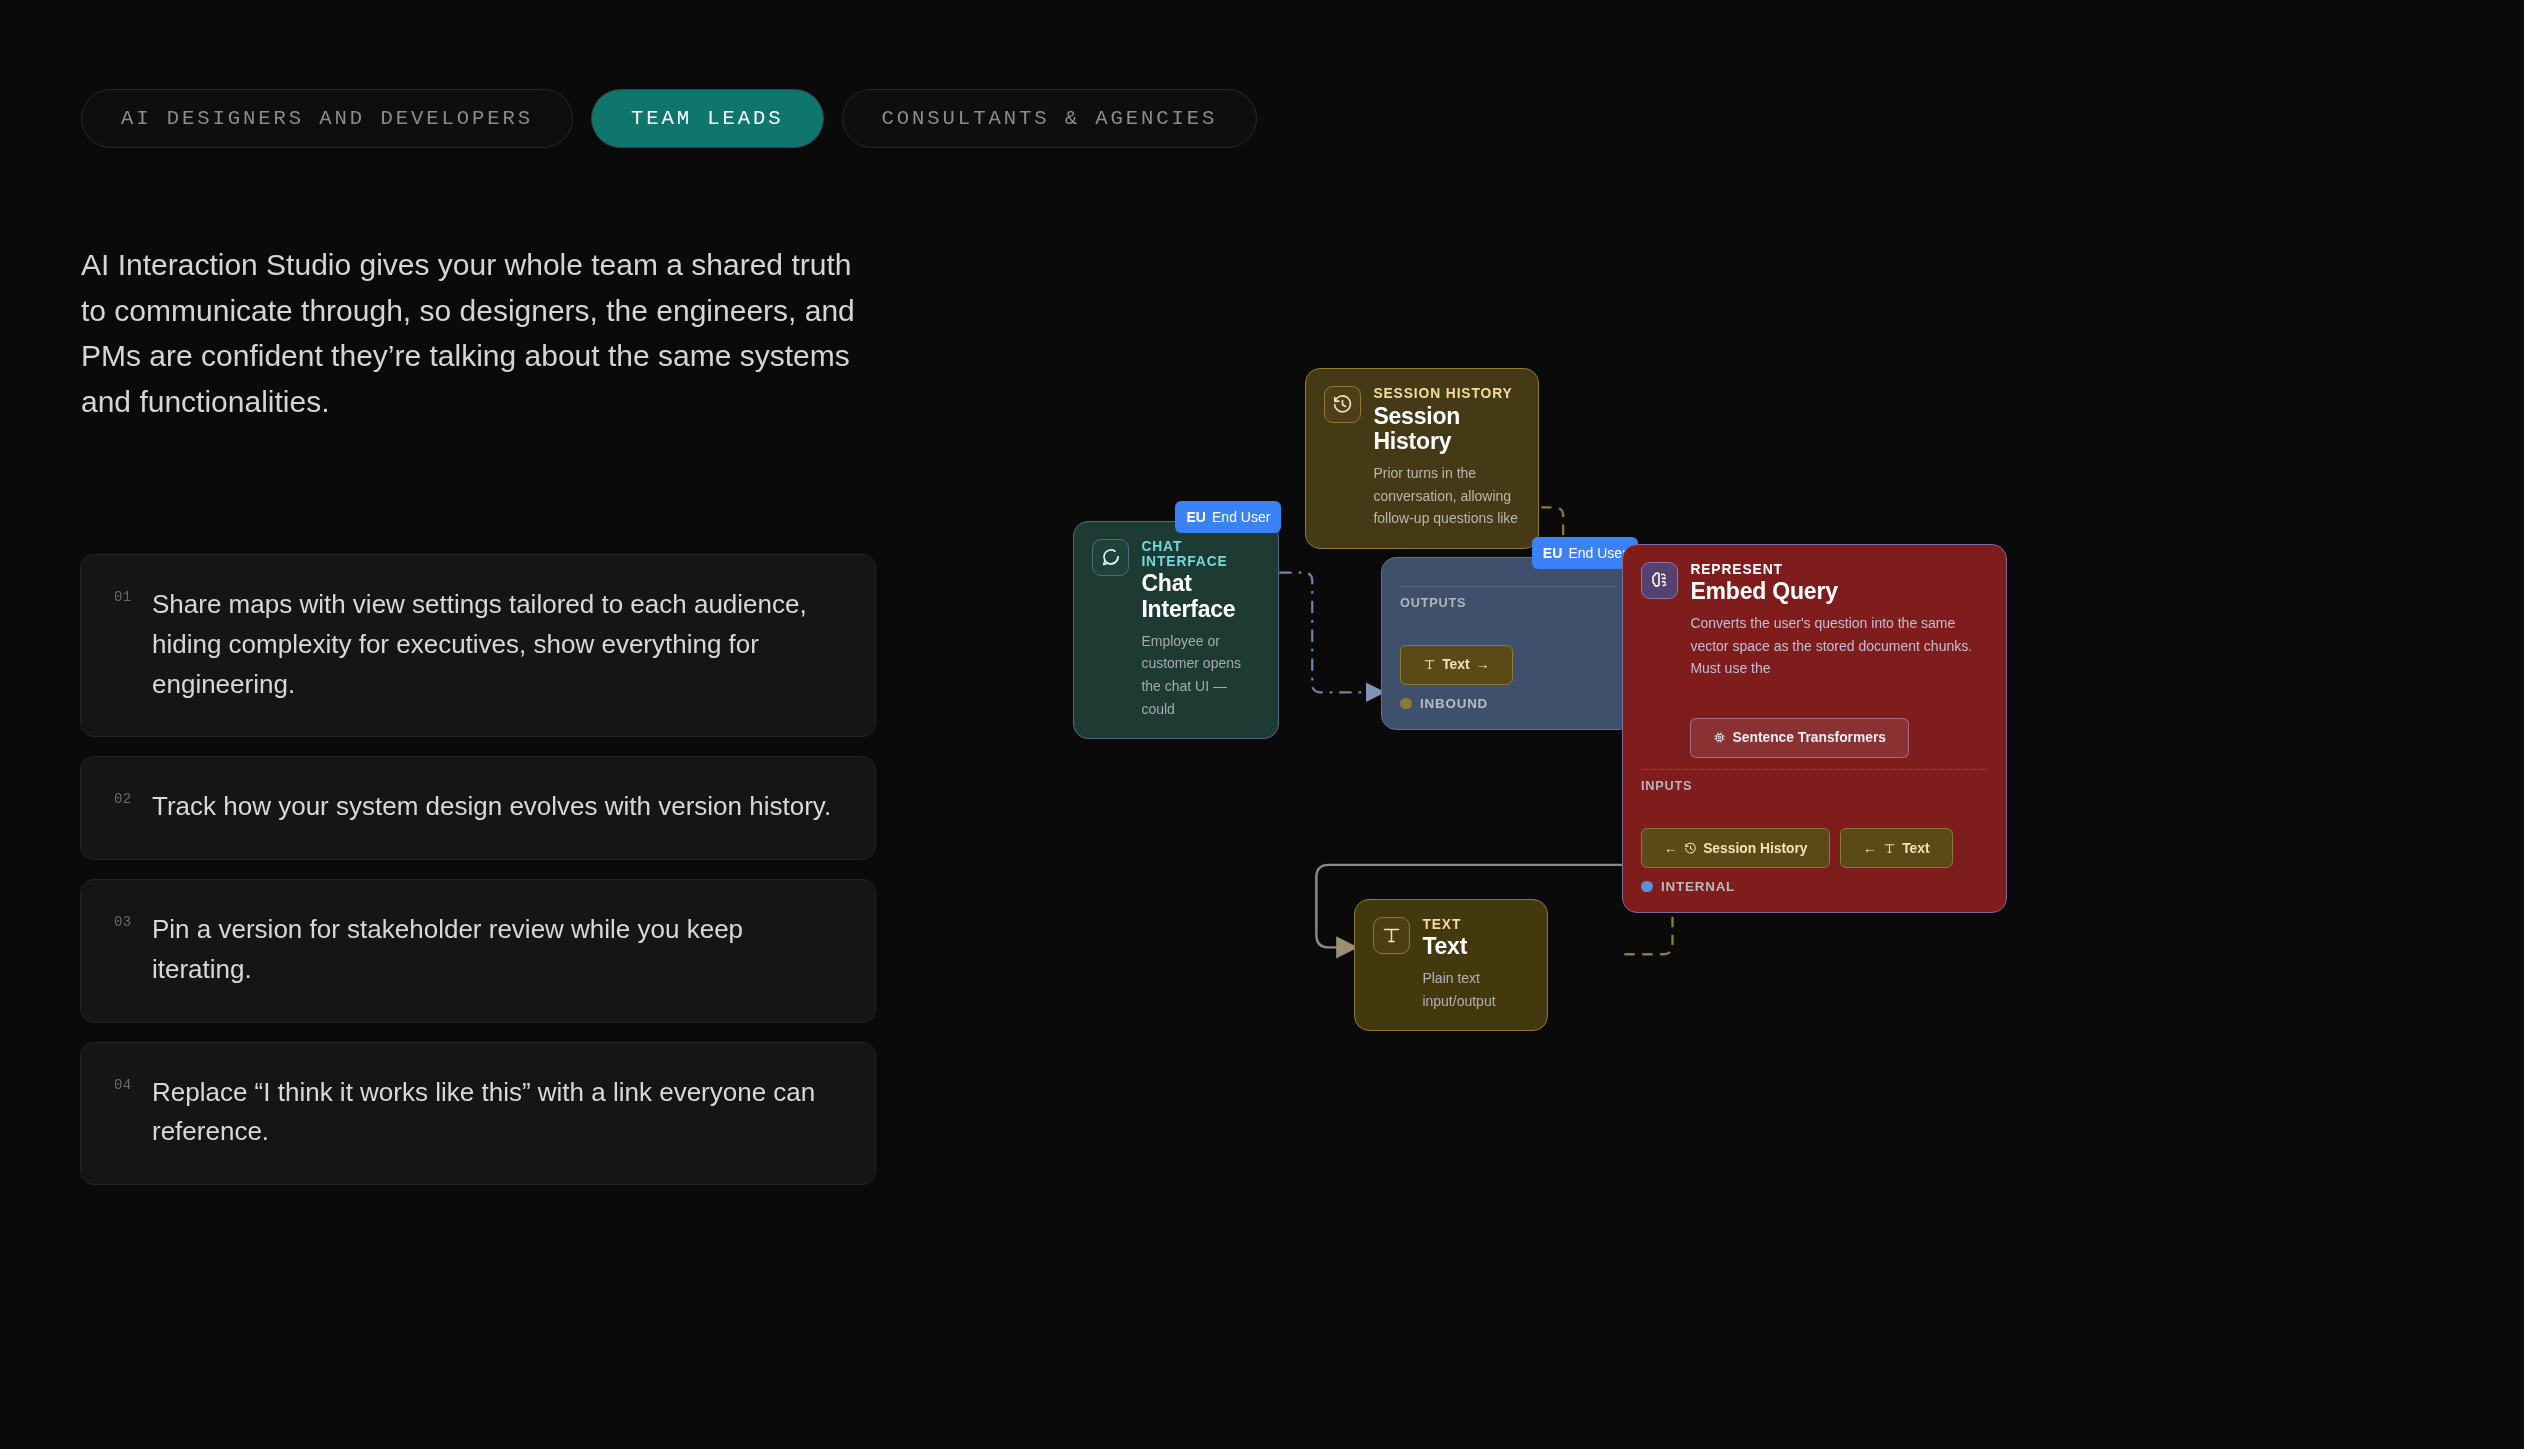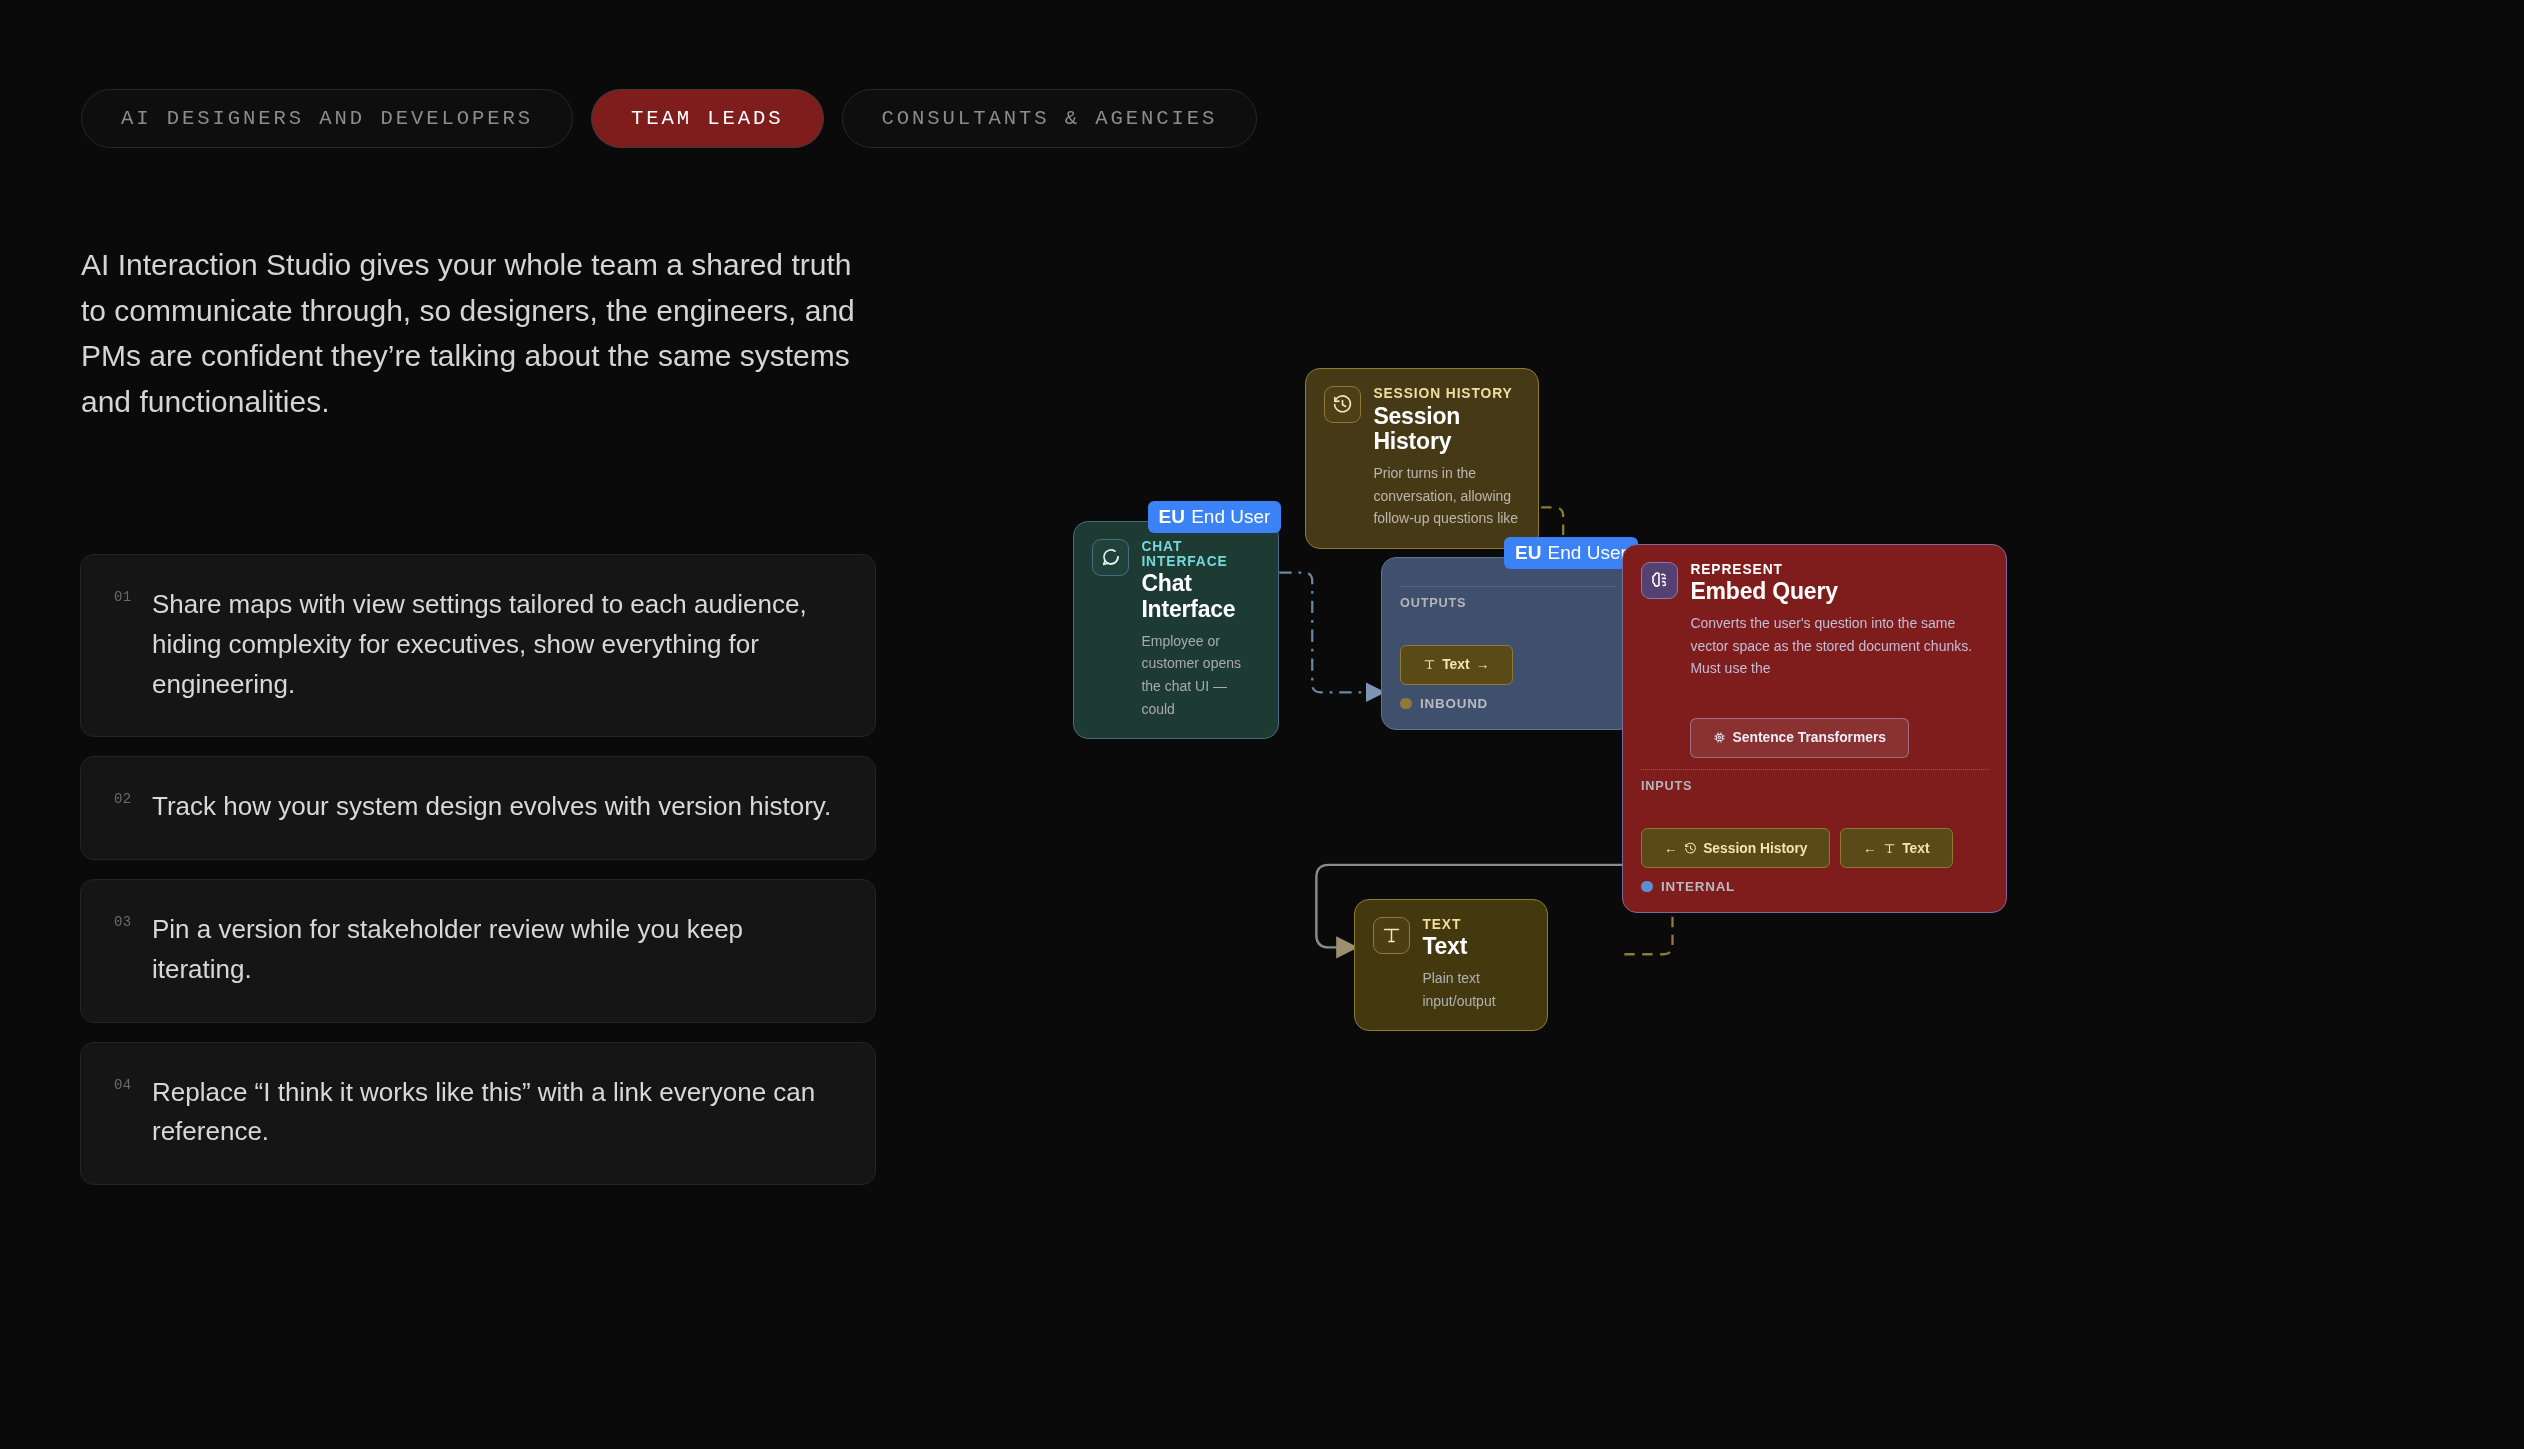--- a/index.html
+++ b/index.html
@@ -38,21 +38,21 @@
     font-size: 20.6px;
     letter-spacing: 2.9px;
     color: #8c8c8c;
     background: #0e0e0e;
     border: 1px solid #282828;
     white-space: nowrap;
     cursor: pointer;
   }
 
   .tab.active {
-    background: #7f1d1d;
+    background: #0f766e;
     color: #ffffff;
     border: 1px solid #3d3d3d;
   }
 
   
   .intro {
     position: absolute;
     left: 81px;
     top: 242px;
     width: 777px;
@@ -220,21 +220,21 @@
 
   .badge {
     position: absolute;
     top: -21px;
     right: 11px;
     height: 30px;
     padding: 16px 11px;
     border-radius: 6.2px;
     background: #3b82f6;
     color: #ffffff;
-    font-size: 19px;
+    font-size: 14px;
     display: flex;
     align-items: center;
     gap: 6.2px;
     white-space: nowrap;
   }
 
   .badge b { font-weight: 700; }
   .badge span { font-weight: 400; }
 
   

